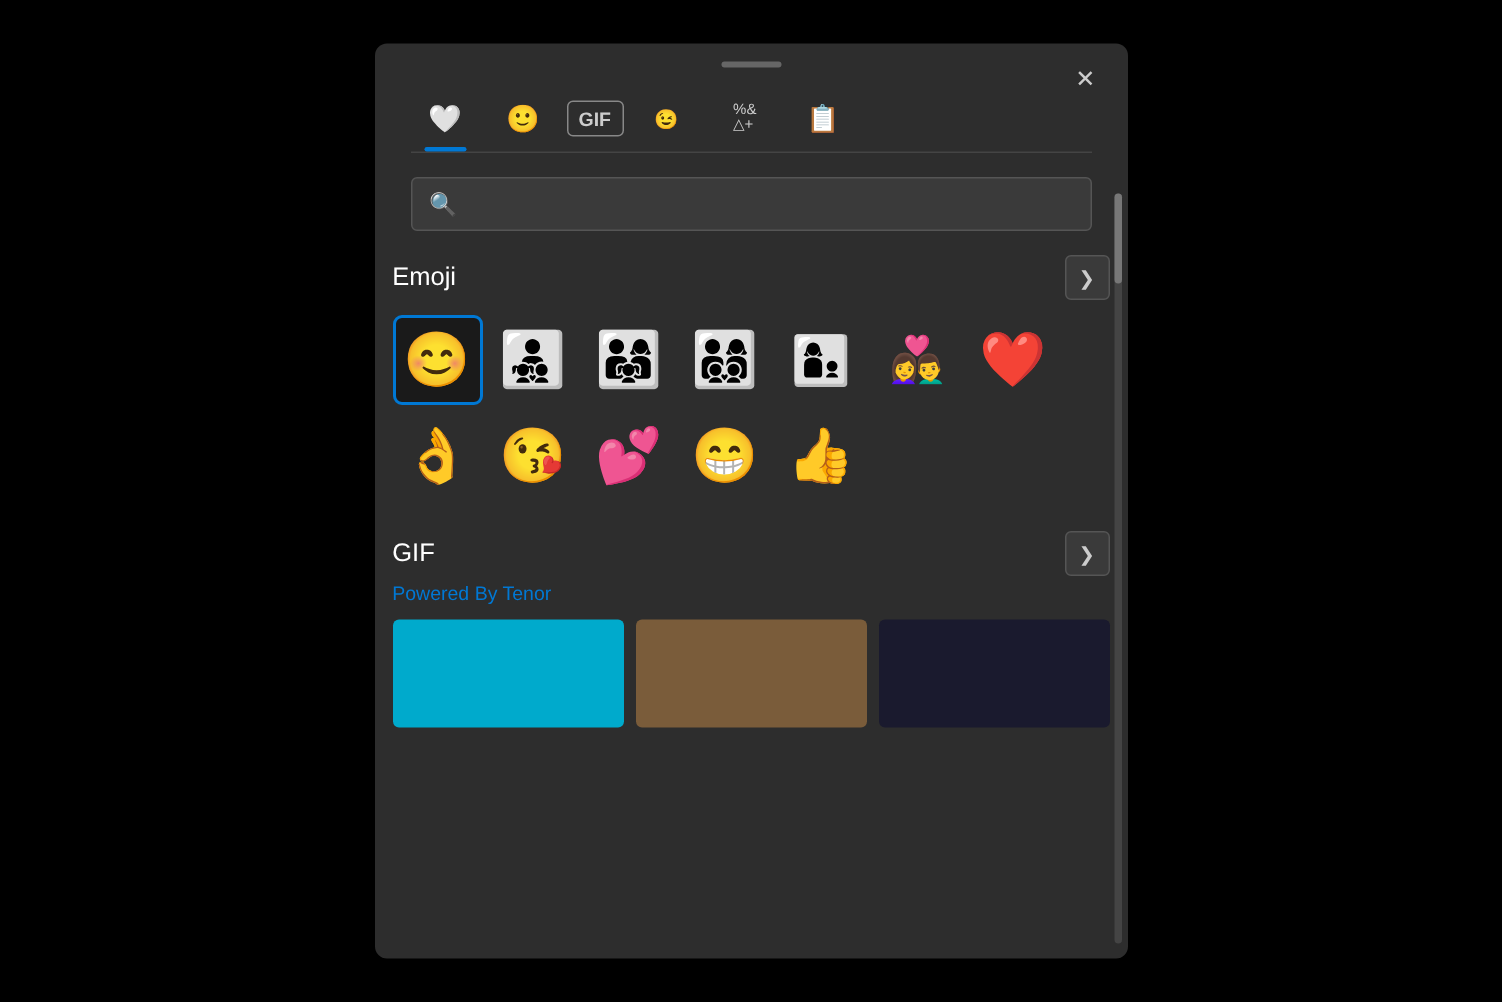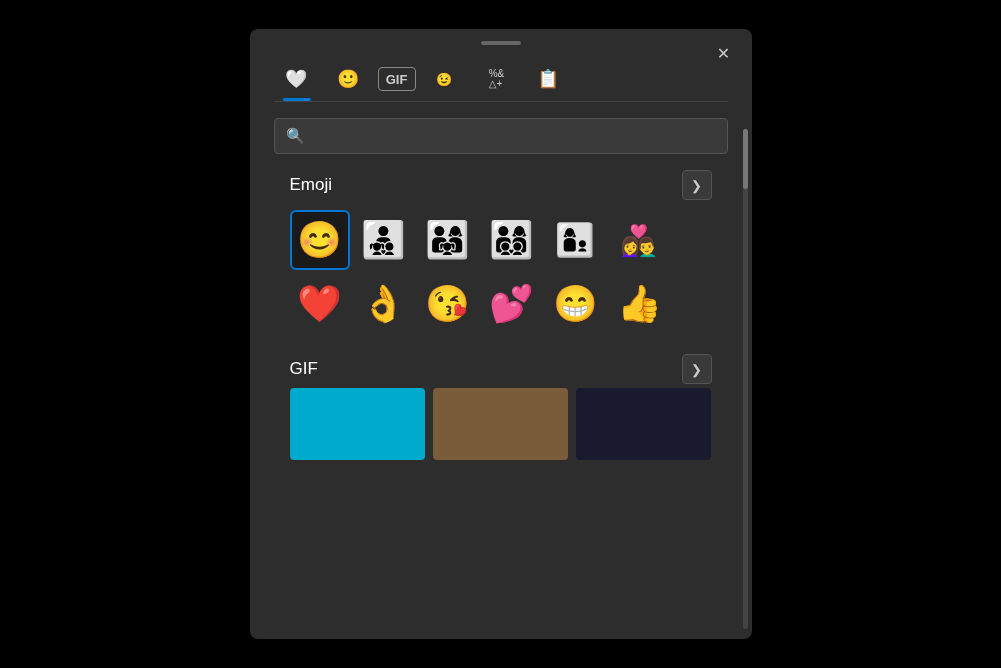--- a/index.html
+++ b/index.html
@@ -112,21 +112,21 @@
     }
     .search-bar input::placeholder { color: #aaa; }
     .search-icon-char {
       color: #aaa;
       font-size: 15px;
     }
 
     .content-area {
       flex: 1;
       overflow-y: auto;
-      padding: 16px 40px;
+      padding: 16px 12px;
       scrollbar-width: thin;
       scrollbar-color: #555 transparent;
     }
     .content-area::-webkit-scrollbar { width: 6px; }
     .content-area::-webkit-scrollbar-thumb { background: #555; border-radius: 3px; }
 
     .section-header {
       display: flex;
       align-items: center;
       justify-content: space-between;
@@ -269,20 +269,21 @@
       <div class="emoji-cell" title="two hearts">💕</div>
       <div class="emoji-cell" title="beaming face">😁</div>
       <div class="emoji-cell" title="thumbs up">👍</div>
     </div>
 
     <div class="gif-section">
       <div class="section-header">
         <span class="section-title">GIF</span>
         <button class="chevron-btn">❯</button>
       </div>
+      <div class="powered-by">Powered By Tenor</div>
       <div class="gif-grid">
         <div class="gif-thumb gif-thumb-cyan"></div>
         <div class="gif-thumb gif-thumb-brown"></div>
         <div class="gif-thumb gif-thumb-dark"></div>
       </div>
     </div>
 
   </div>
 
   <div class="scroll-track">

